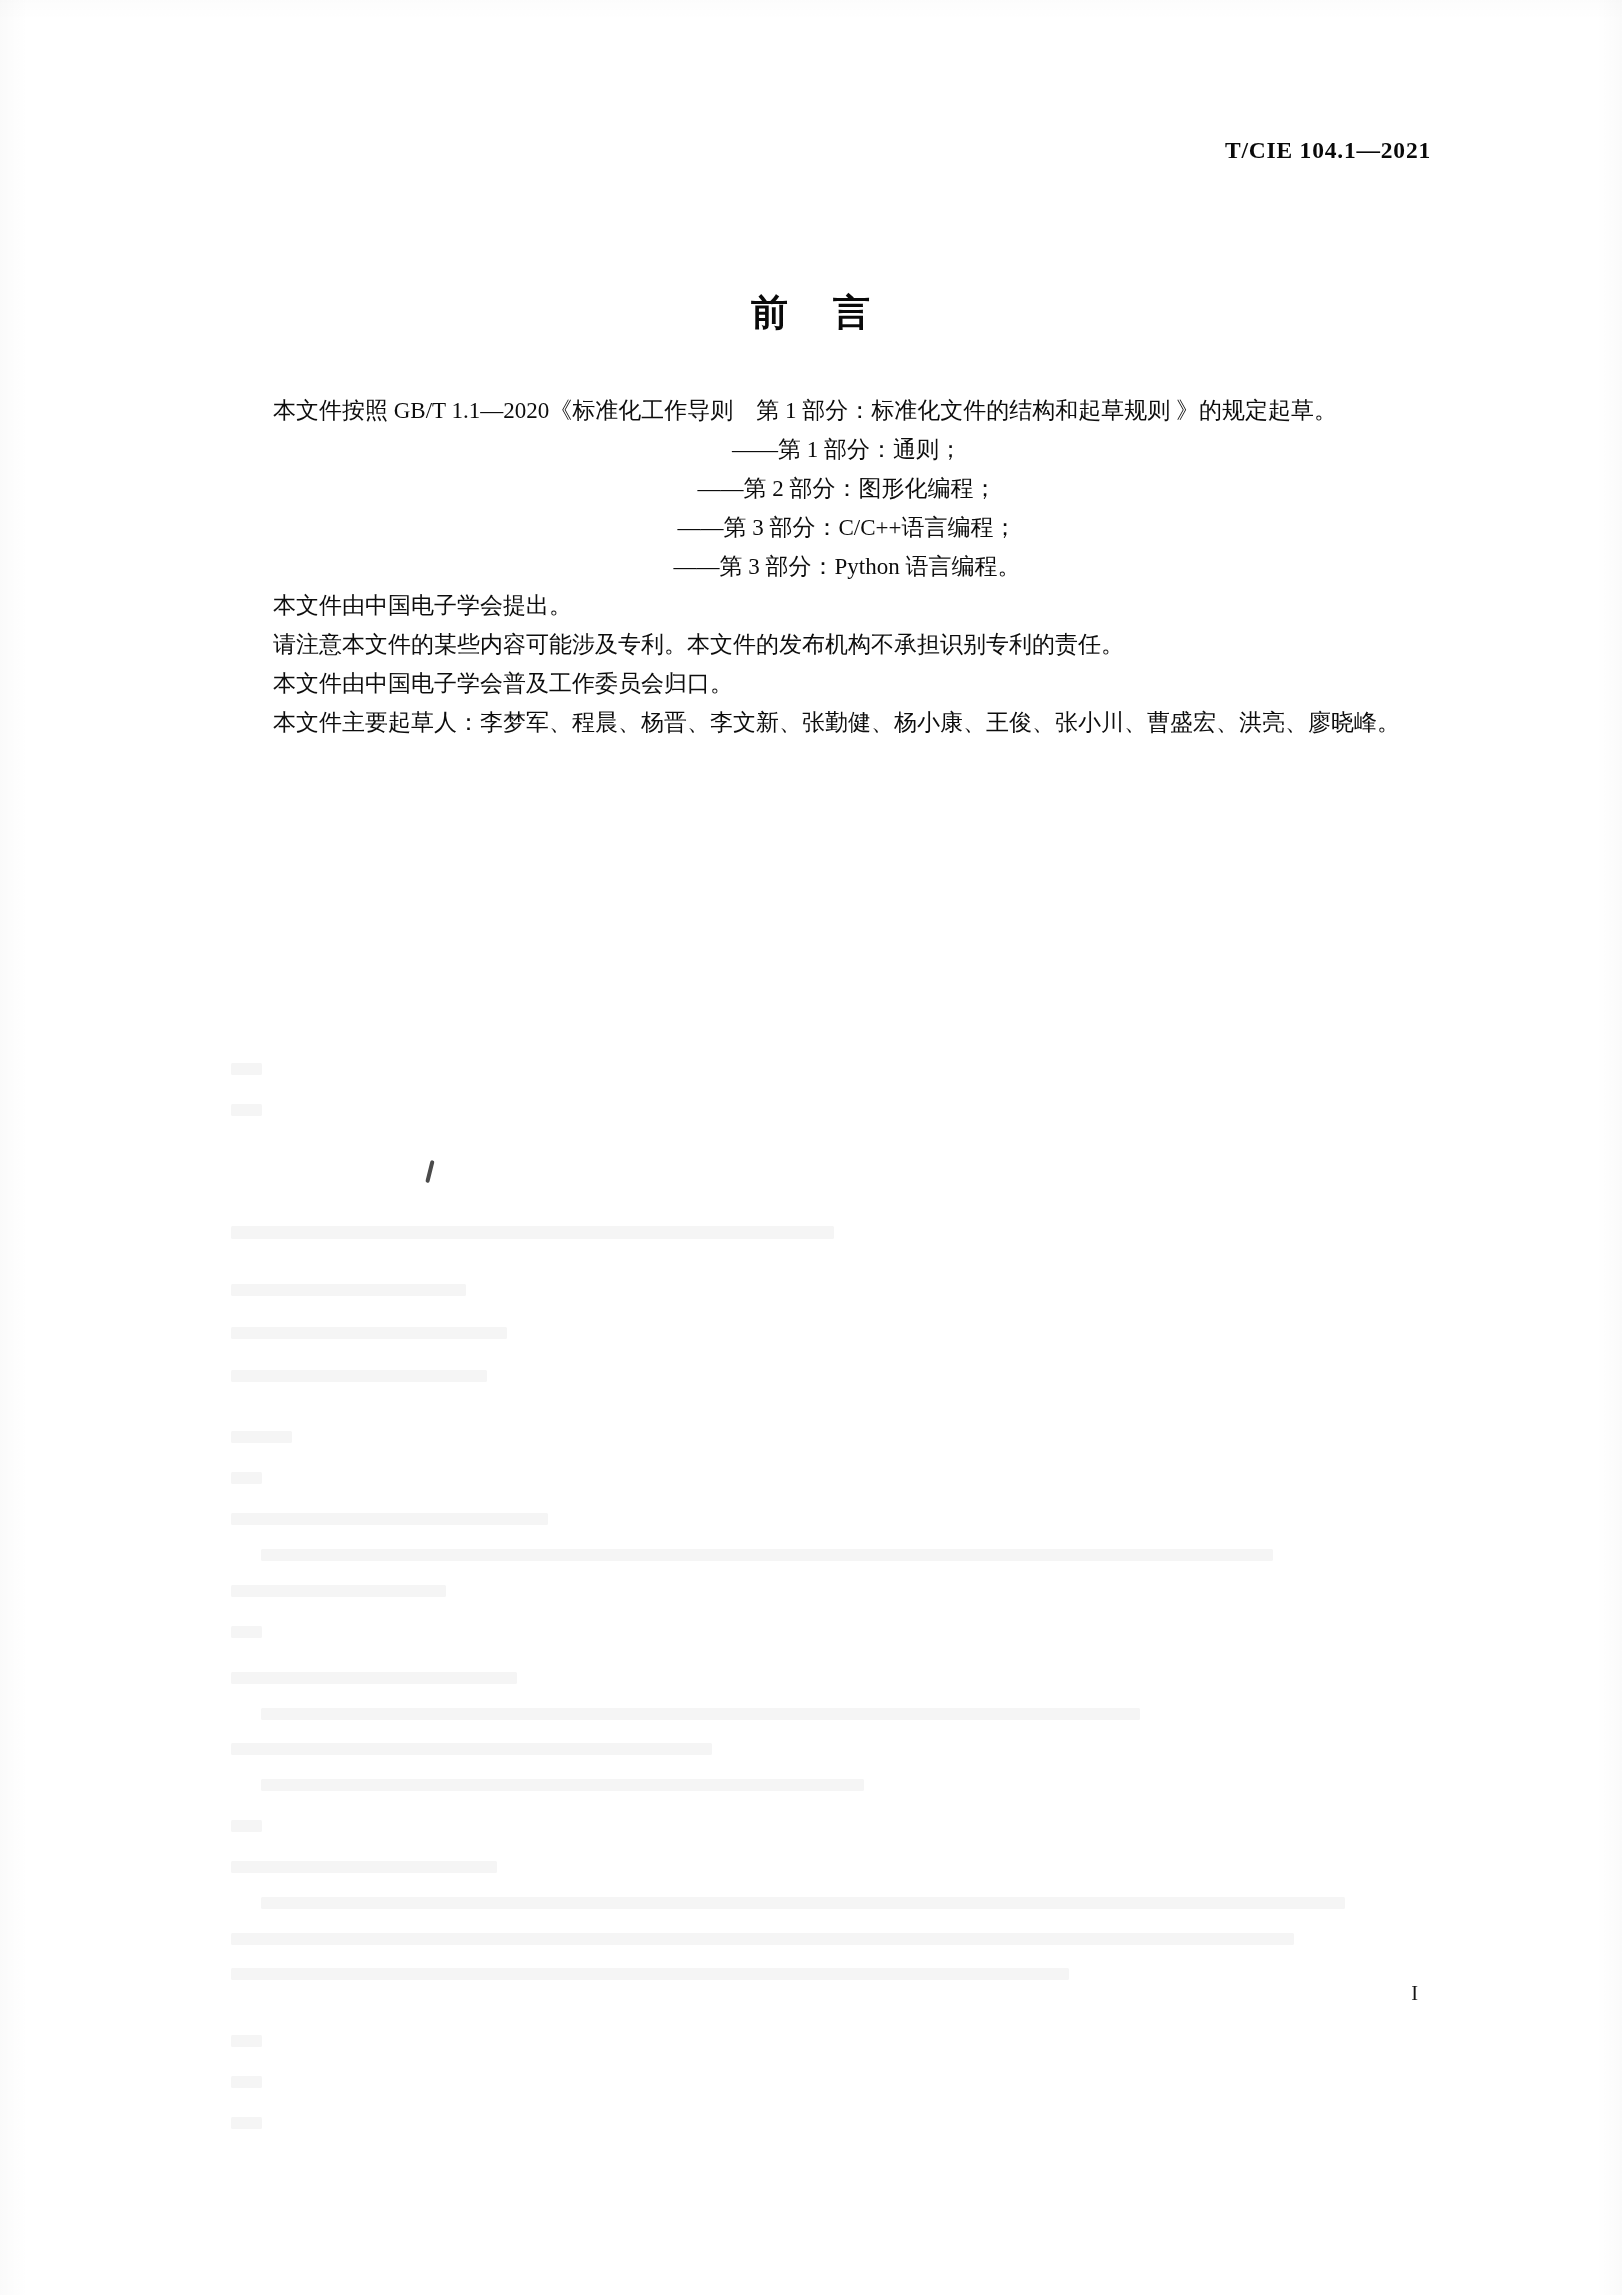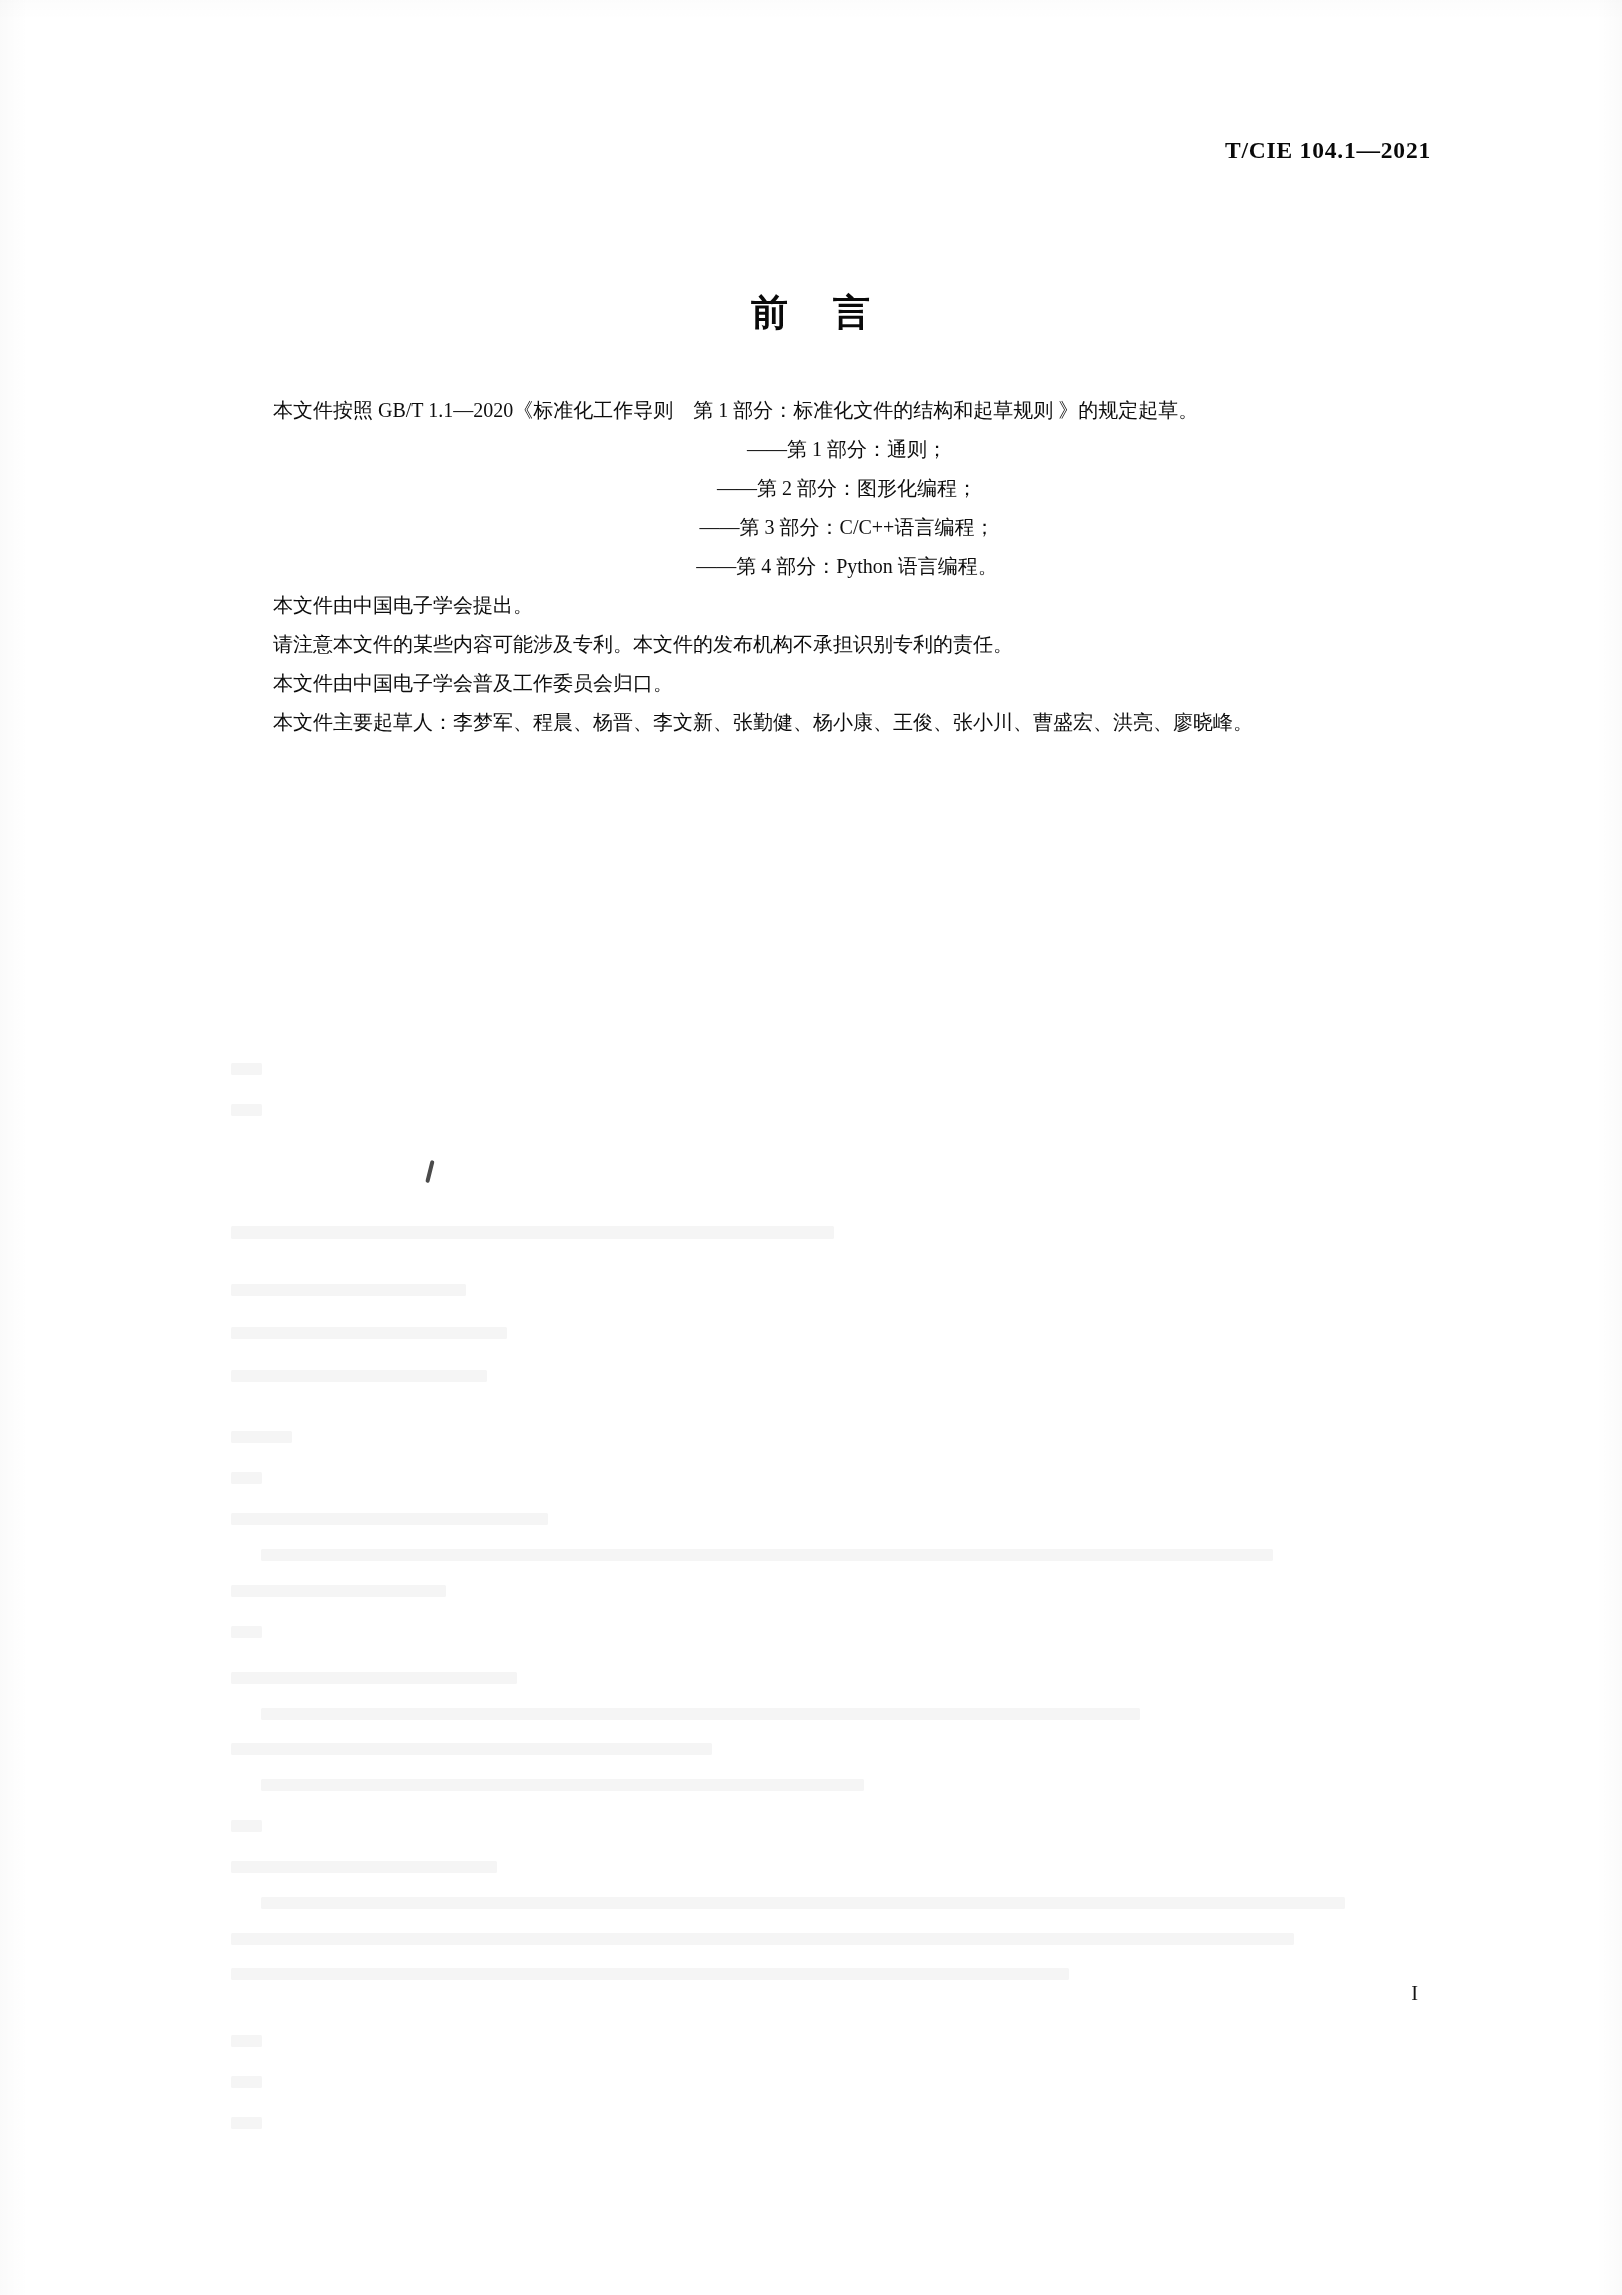--- a/index.html
+++ b/index.html
@@ -49,21 +49,21 @@
     color: #0a0a0a;
   }
   .doc-title .sp { display: inline-block; width: 44px; }
 
   
   .body-block {
     position: absolute;
     top: 391px;
     left: 221px;
     width: 1200px;
-    font-size: 20px;
+    font-size: 23px;
     line-height: 39px;
     text-align: justify;
     text-justify: inter-character;
     color: #0d0d0d;
   }
   .para {
     margin: 0;
     text-indent: 52px;
     text-align: justify;
     text-justify: inter-character;
@@ -155,21 +155,21 @@
   </div>
 
   <div class="body-block">
 
     <p class="para">本文件按照 GB/T 1.1—2020《标准化工作导则　第 1 部分：标准化文件的结构和起草规则 》的规定起草。</p>
 
 
     <p class="list-item">——第 1 部分：通则；</p>
     <p class="list-item">——第 2 部分：图形化编程；</p>
     <p class="list-item">——第 3 部分：C/C++语言编程；</p>
-    <p class="list-item">——第 4 部分：Python 语言编程。</p>
+    <p class="list-item">——第 3 部分：Python 语言编程。</p>
 
     <p class="para">本文件由中国电子学会提出。</p>
 
     <p class="para">请注意本文件的某些内容可能涉及专利。本文件的发布机构不承担识别专利的责任。</p>
 
     <p class="para">本文件由中国电子学会普及工作委员会归口。</p>
 
 
     <p class="para">本文件主要起草人：李梦军、程晨、杨晋、李文新、张勤健、杨小康、王俊、张小川、曹盛宏、洪亮、廖晓峰。</p>
   </div>

